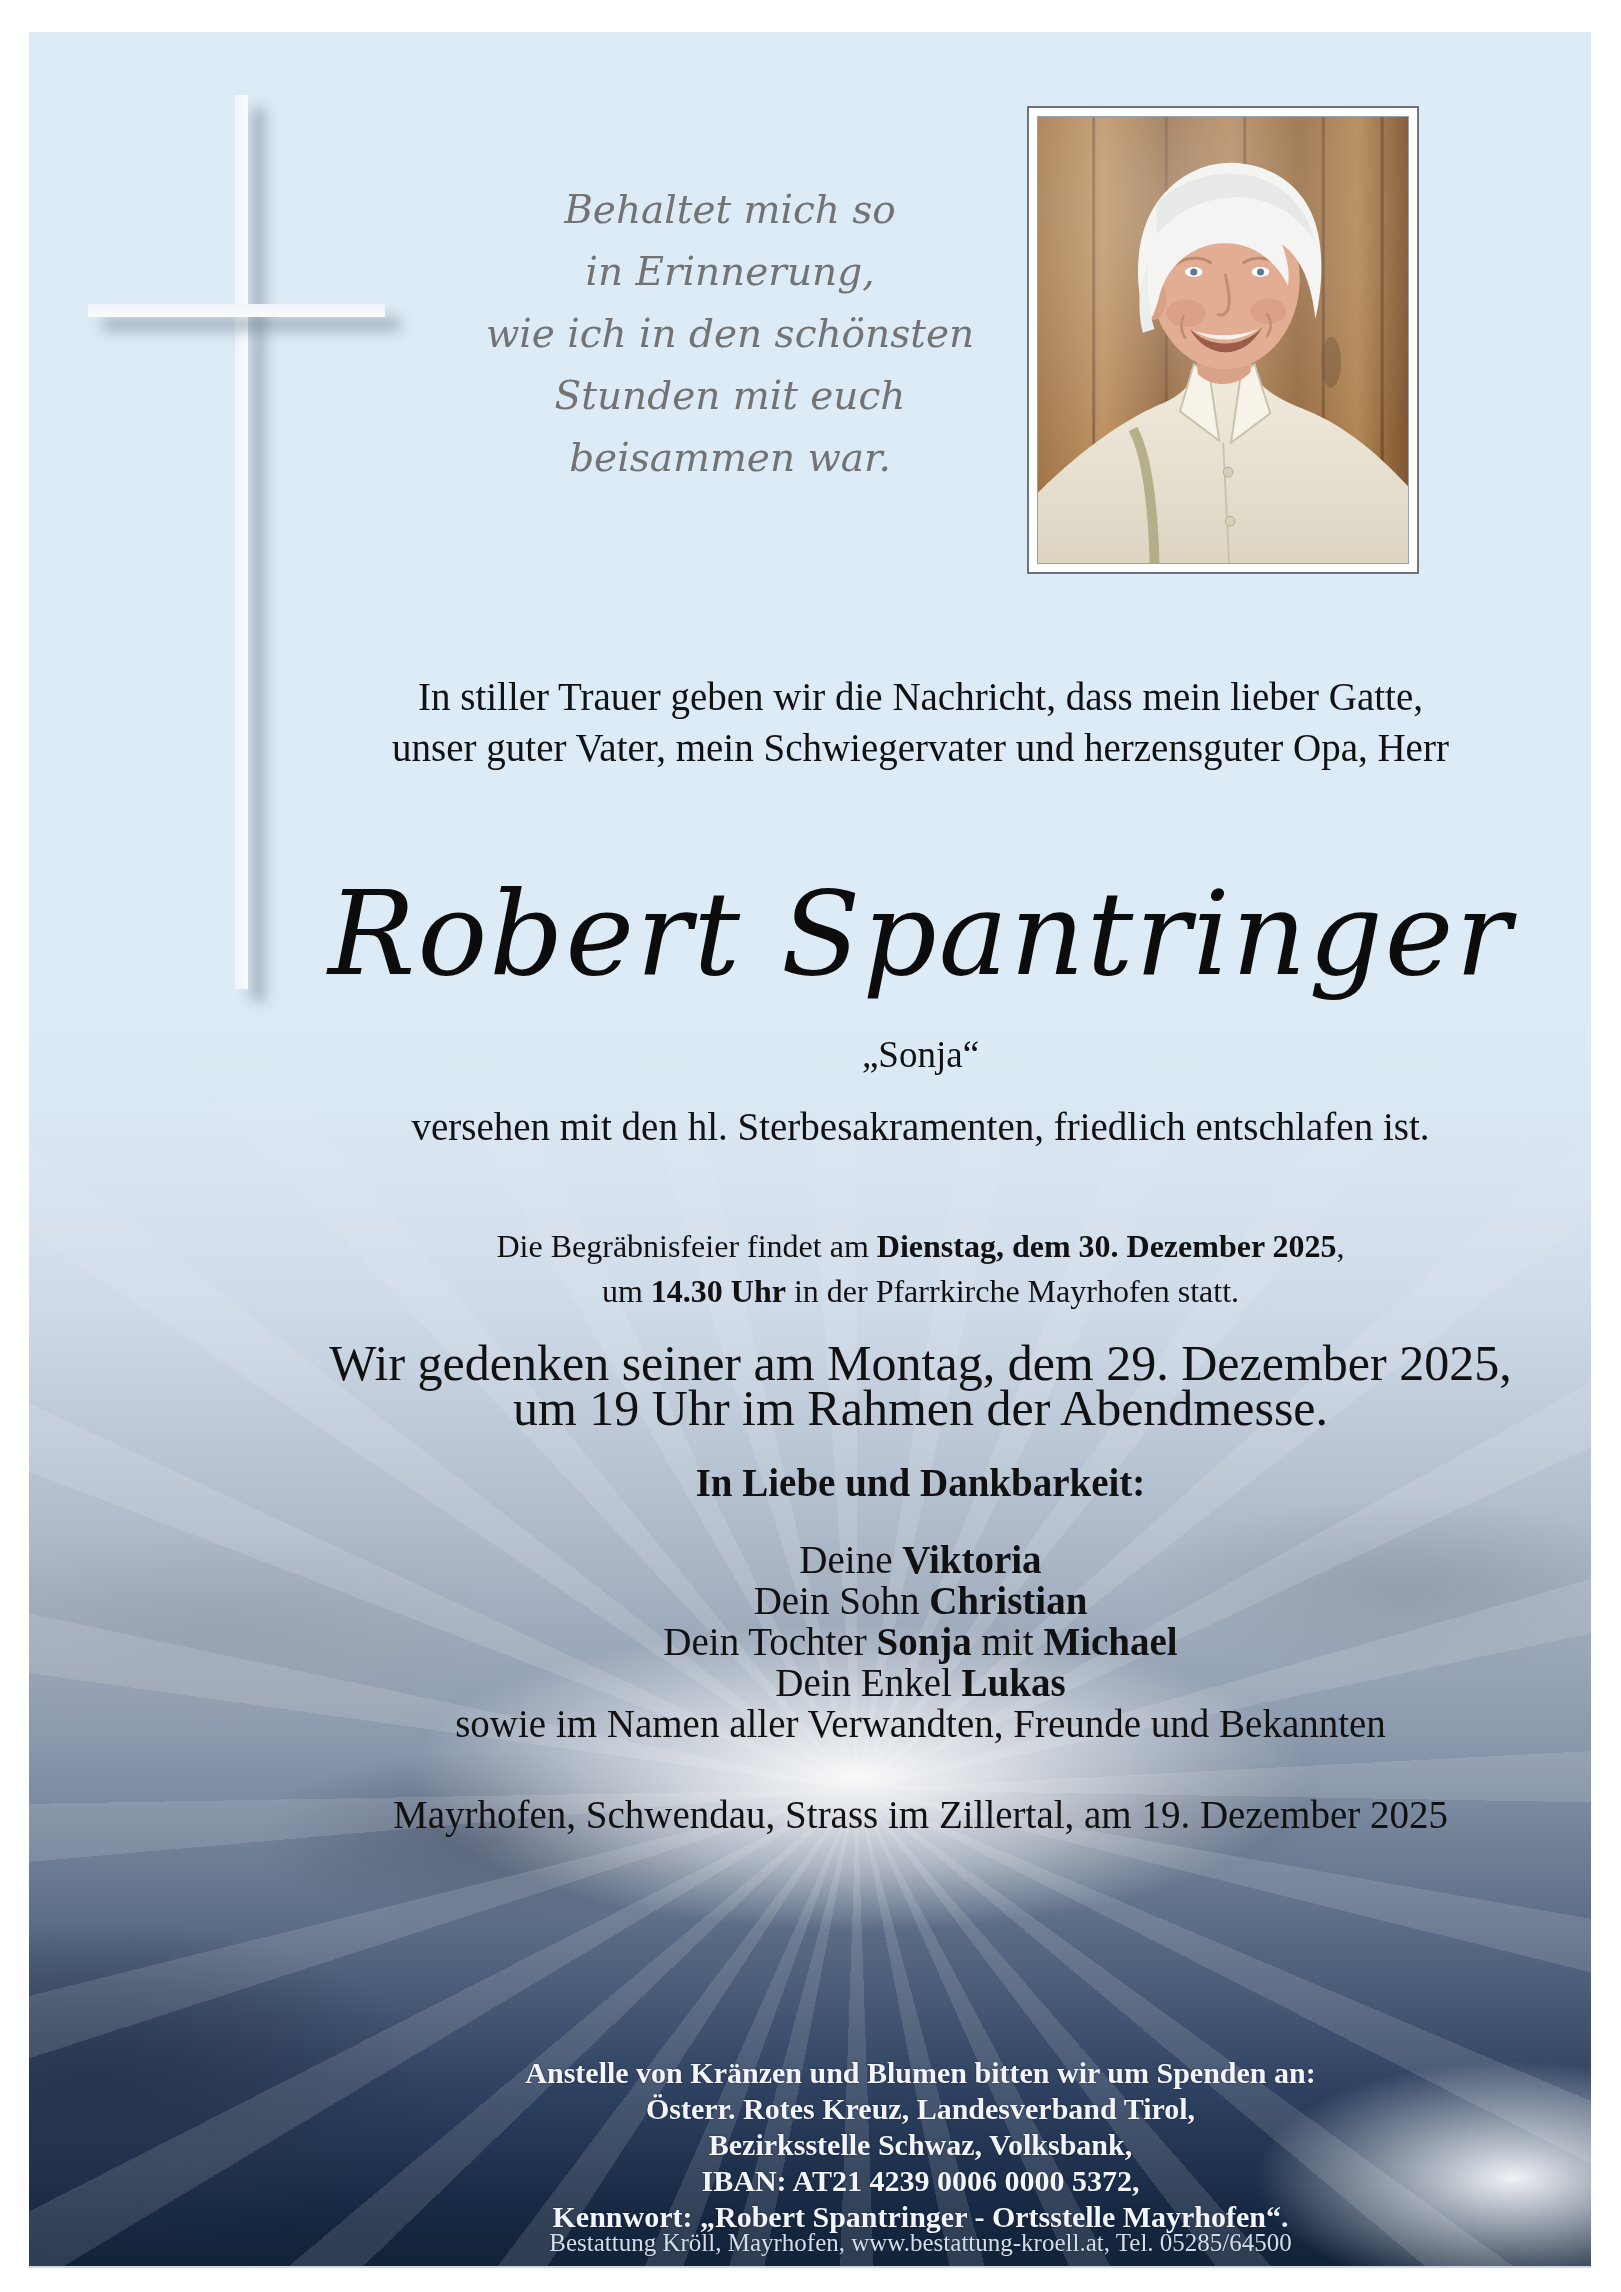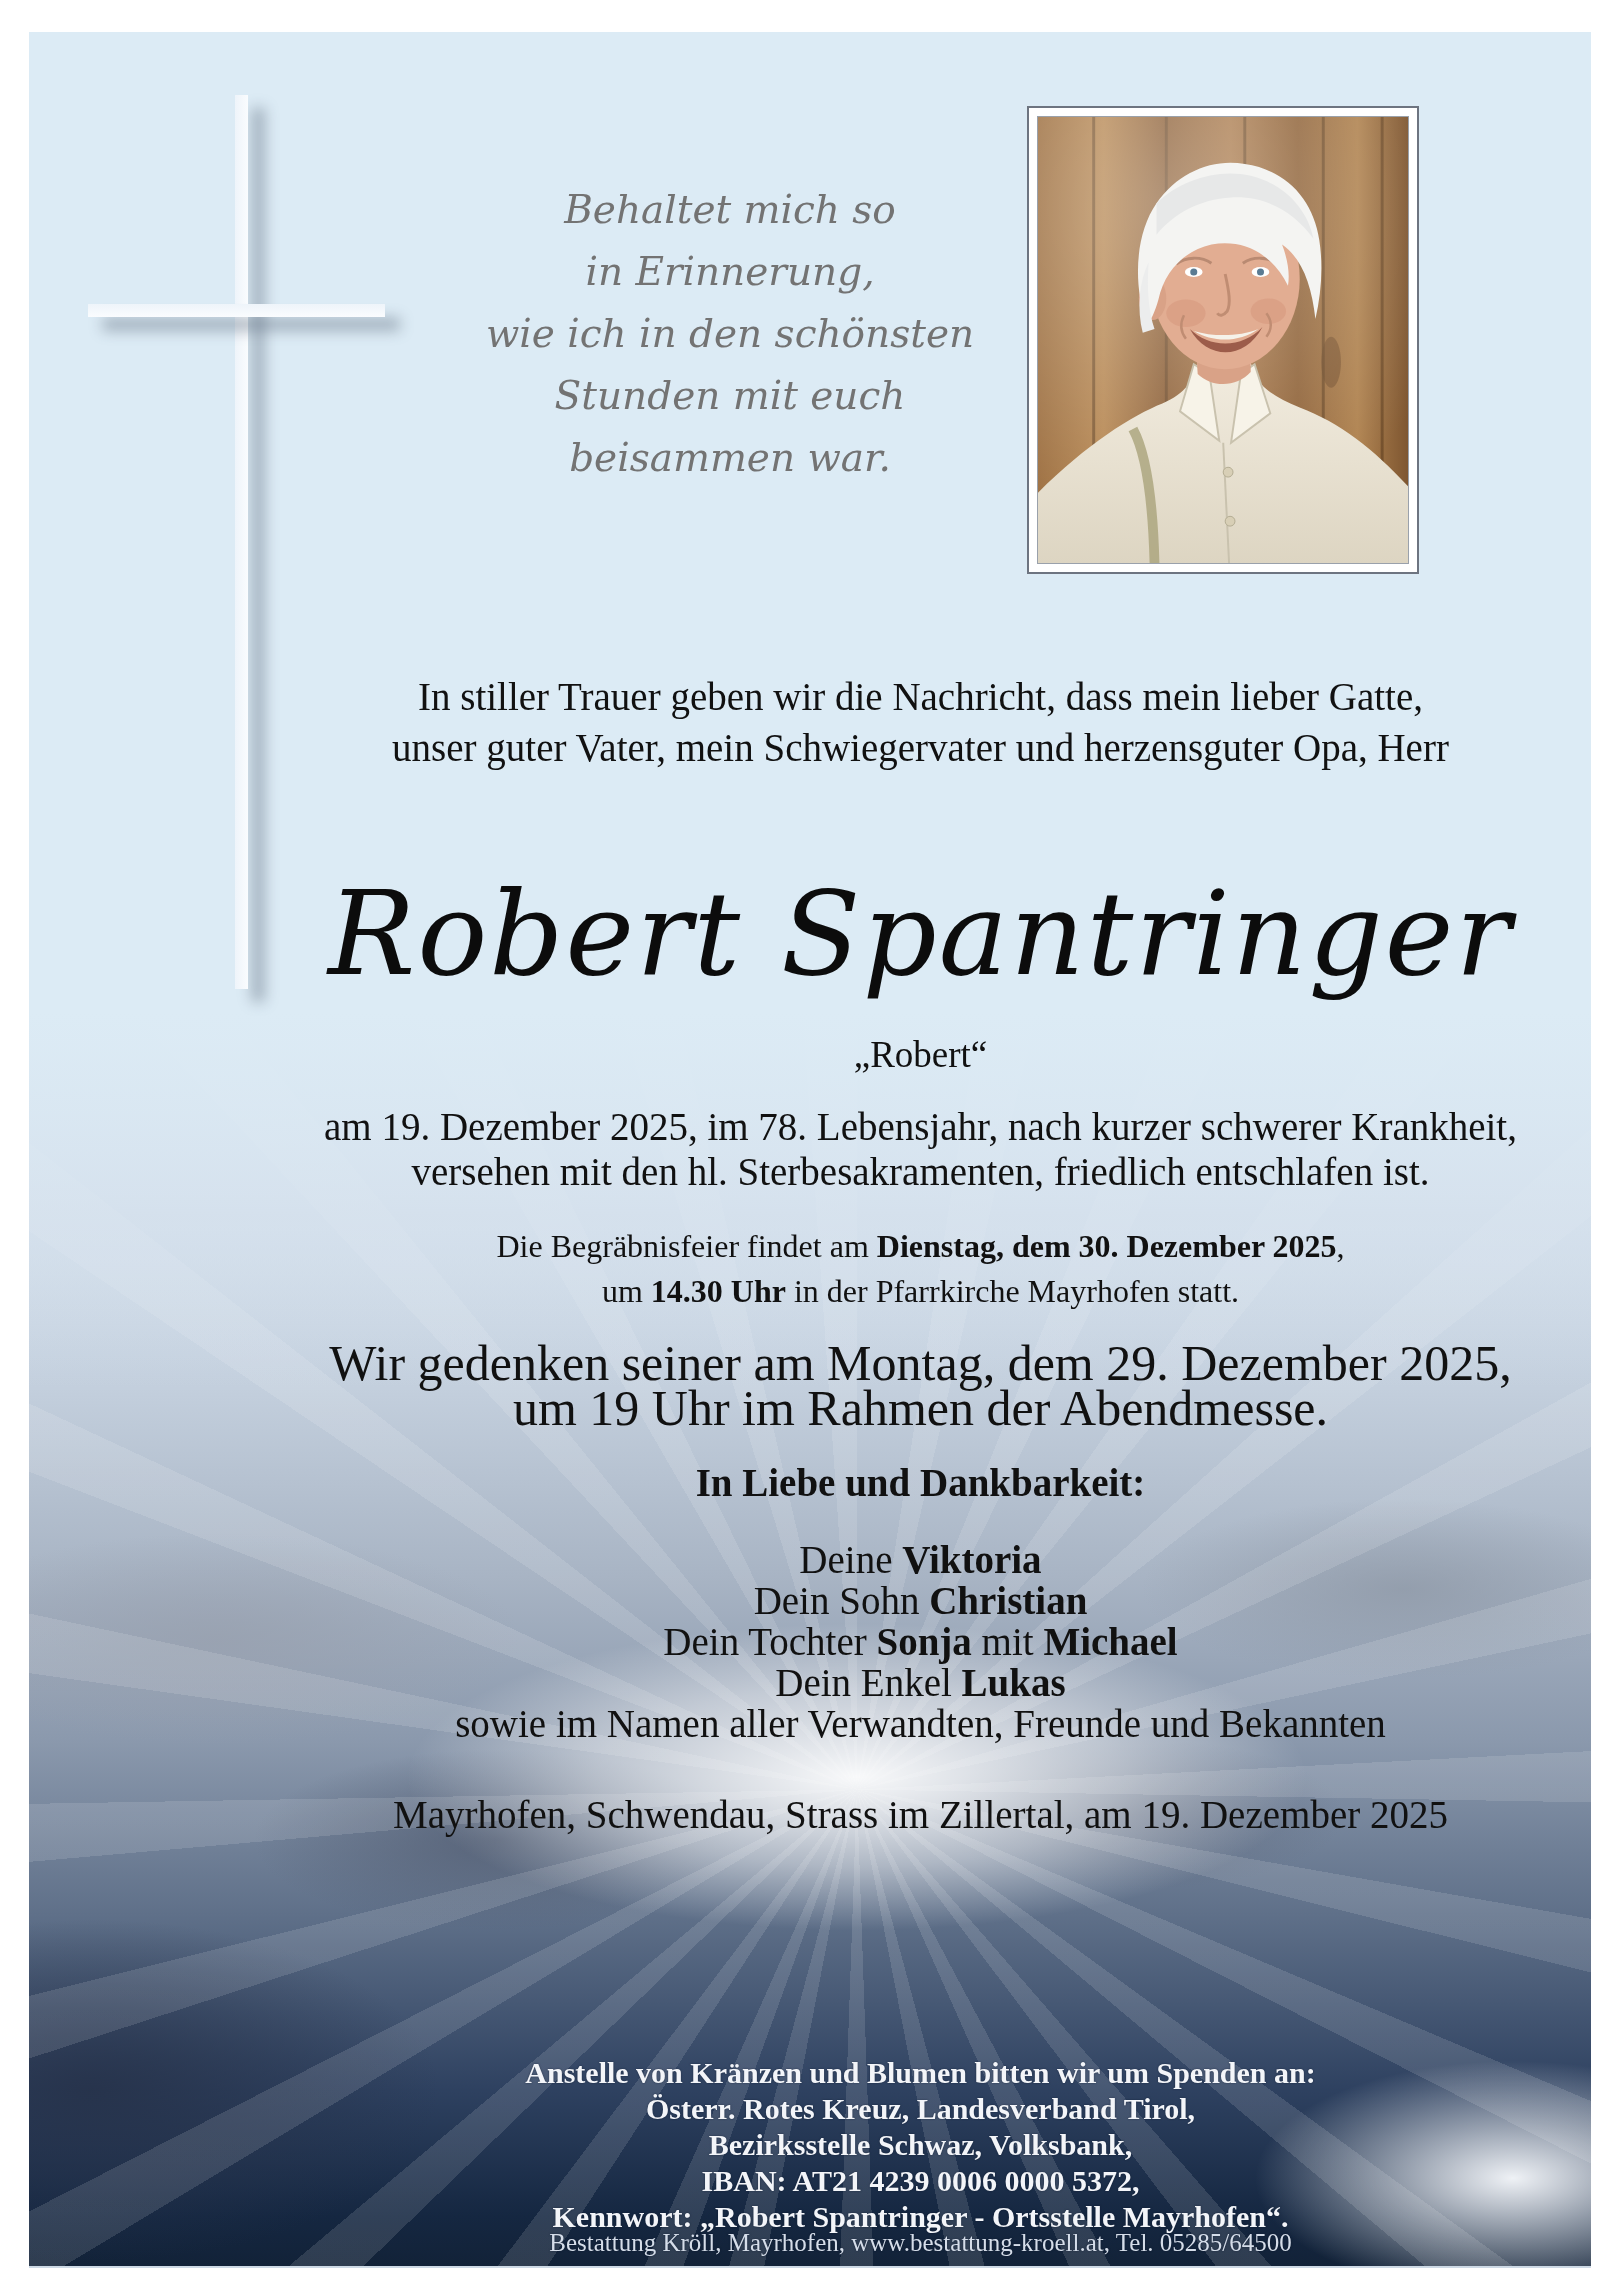--- a/index.html
+++ b/index.html
@@ -172,24 +172,23 @@
     <div>Stunden mit euch</div>
     <div>beisammen war.</div>
   </div>
 
   <div class="tblock intro">
     <div>In stiller Trauer geben wir die Nachricht, dass mein lieber Gatte,</div>
     <div>unser guter Vater, mein Schwiegervater und herzensguter Opa, Herr</div>
   </div>
 
   <div class="tblock name">Robert Spantringer</div>
-  <div class="tblock nickname">„Robert“</div>
+  <div class="tblock nickname">„Sonja“</div>
 
   <div class="tblock notice">
-    <div>am 19. Dezember 2025, im 78. Lebensjahr, nach kurzer schwerer Krankheit,</div>
     <div>versehen mit den hl. Sterbesakramenten, friedlich entschlafen ist.</div>
   </div>
 
   <div class="tblock funeral">
     <div><span>Die Begräbnisfeier findet am </span><b>Dienstag, dem 30. Dezember 2025</b><span>,</span></div>
     <div><span>um </span><b>14.30 Uhr</b><span> in der Pfarrkirche Mayrhofen statt.</span></div>
   </div>
 
   <div class="tblock memorial">
     <div>Wir gedenken seiner am Montag, dem 29. Dezember 2025,</div>

